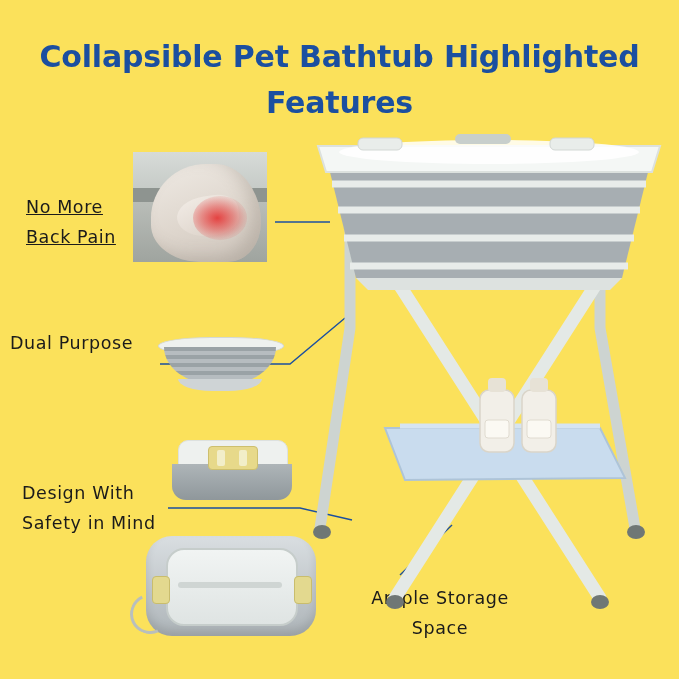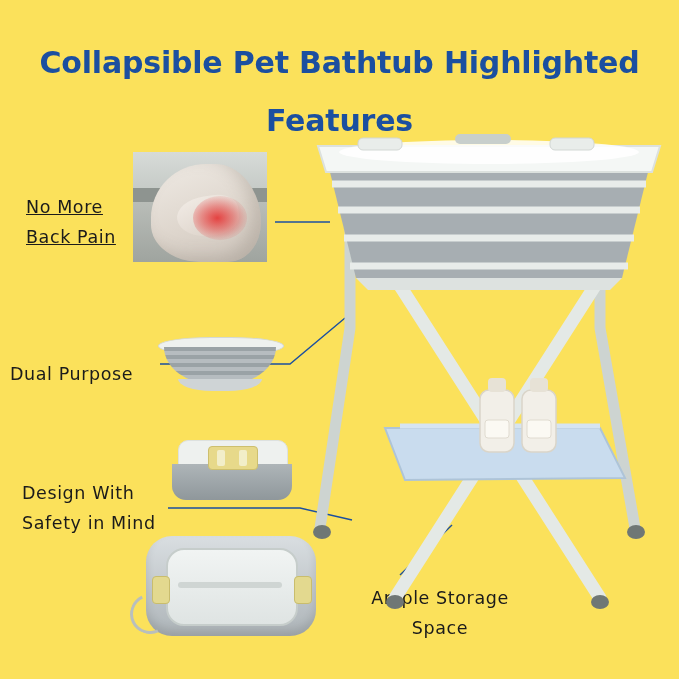--- a/index.html
+++ b/index.html
@@ -26,37 +26,37 @@
   .title {
     position: absolute;
     top: 34px;
     left: 0;
     width: 679px;
     text-align: center;
     color: #1B4FA0;
     font-family: "DejaVu Sans", sans-serif;
     font-weight: bold;
     font-size: 30px;
-    line-height: 58px;
+    line-height: 46px;
     letter-spacing: -0.2px;
   }
 
   
   .label {
     position: absolute;
     color: #1B1B1B;
     font-family: "DejaVu Sans", sans-serif;
     font-size: 17.5px;
     line-height: 30px;
     letter-spacing: 0.6px;
     font-weight: 500;
     white-space: pre-line;
   }
   .label-1 { left: 26px;  top: 192px; text-decoration: underline; }
-  .label-2 { left: 10px;  top: 359px; }
+  .label-2 { left: 10px;  top: 328px; }
   .label-3 { left: 22px;  top: 478px; }
   .label-4 { left: 350px; top: 583px; text-align: center; width: 180px; }
 
   
   .connectors {
     position: absolute;
     left: 0; top: 0;
     width: 679px; height: 679px;
     pointer-events: none;
   }

